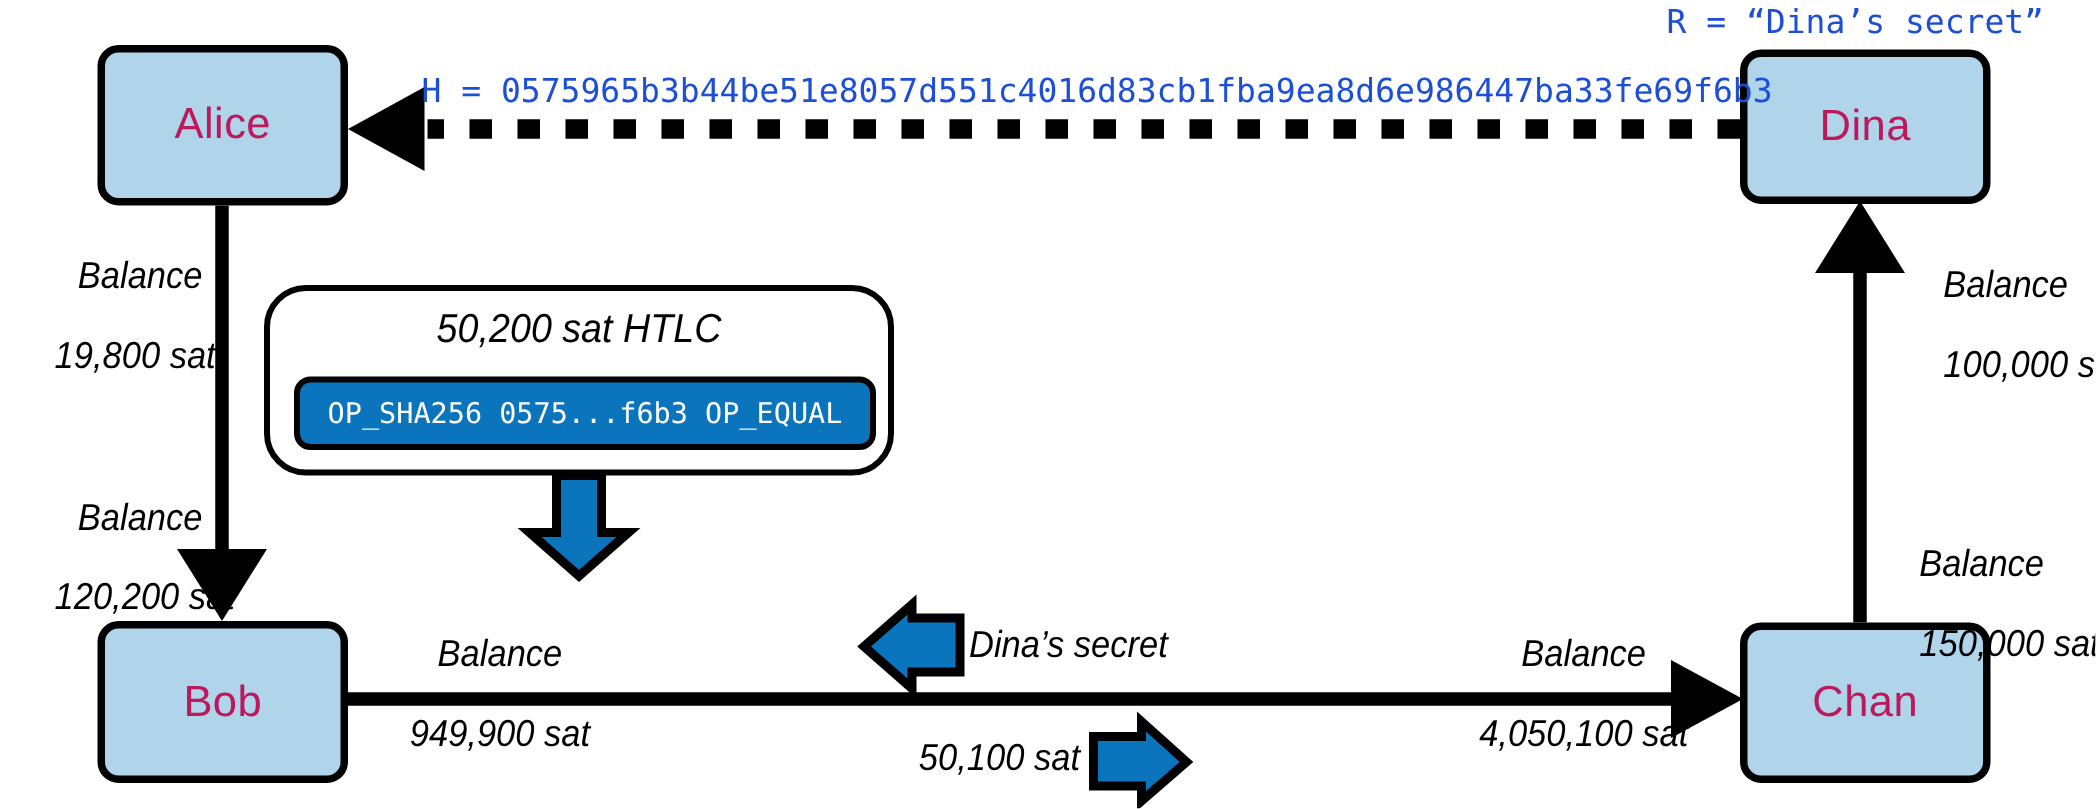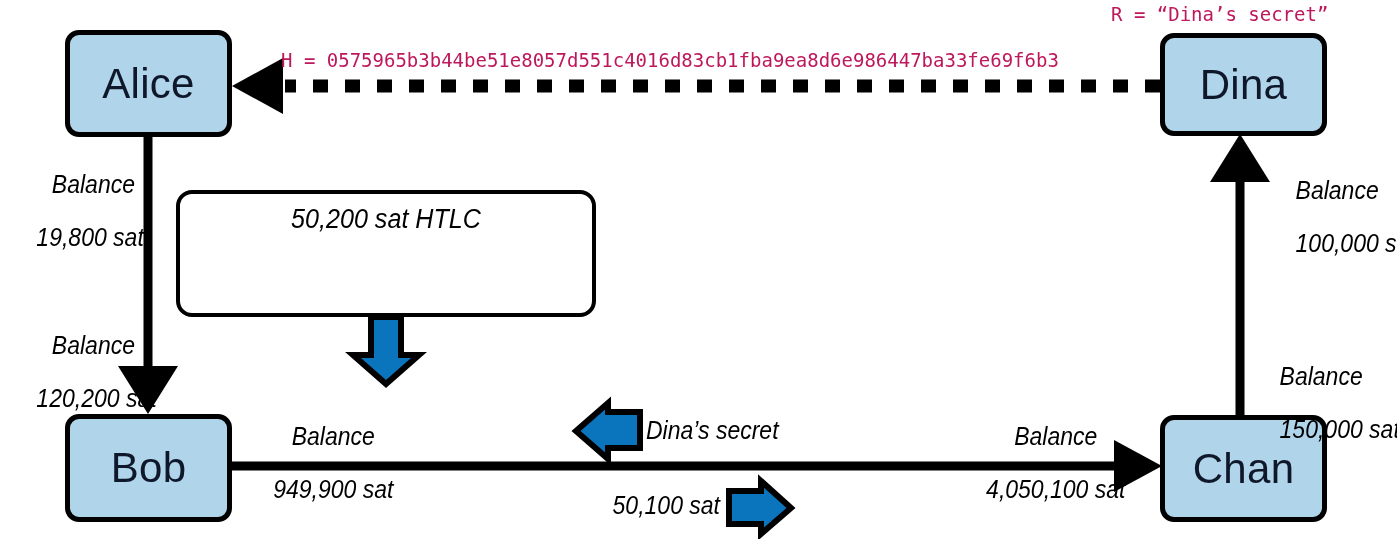--- a/index.html
+++ b/index.html
@@ -29,22 +29,22 @@
   .node {
     position: absolute;
     box-sizing: border-box;
     background: #b0d4ea;
     border: 5px solid #000000;
     border-radius: 14px;
     display: flex;
     align-items: center;
     justify-content: center;
     font-family: "Liberation Sans", sans-serif;
-    font-size: 42px;
-    color: #0f172a;
+    font-size: 29px;
+    color: #be185d;
     letter-spacing: 0.3px;
     z-index: 5;
   }
   
   .lbl {
     position: absolute;
     font-family: "Liberation Sans", sans-serif;
     font-style: italic;
     font-size: 25px;
     line-height: 1.06;
@@ -53,36 +53,36 @@
     transform: scaleX(0.92);
     z-index: 6;
   }
   .lbl.center { text-align: center; }
   .lbl.right  { text-align: right; transform-origin: right center; }
   .lbl.left   { text-align: left;  transform-origin: left center; }
   
   .mono {
     position: absolute;
     font-family: "DejaVu Sans Mono", monospace;
-    font-size: 19px;
-    color: #be185d;
+    font-size: 22px;
+    color: #1d4ed8;
     white-space: pre;
     z-index: 6;
   }
   
   #htlc-card {
     position: absolute;
     left: 176px;
     top: 190px;
     width: 420px;
     height: 127px;
     box-sizing: border-box;
     background: #ffffff;
     border: 4px solid #000000;
-    border-radius: 16px;
+    border-radius: 28px;
     z-index: 7;
     padding-left: 16px;
   }
   #htlc-title {
     position: absolute;
     left: 0; top: 10px; width: 100%;
     text-align: center;
     font-family: "Liberation Sans", sans-serif;
     font-style: italic;
     font-size: 27px;
@@ -164,20 +164,21 @@
   <div class="node" style="left:1160px; top:415px; width:167px; height:107px;">
     <span>Chan</span>
   </div>
 
   <div class="mono" style="left:1111px; top:3px;">R = “Dina’s secret”</div>
 
   <div class="mono" style="left:281px; top:49px;">H = 0575965b3b44be51e8057d551c4016d83cb1fba9ea8d6e986447ba33fe69f6b3</div>
 
   <div id="htlc-card">
     <div id="htlc-title">50,200 sat HTLC</div>
+    <div id="htlc-script">OP_SHA256 0575...f6b3 OP_EQUAL</div>
   </div>
 
   <div class="lbl right" style="left:0px; top:144px; width:135px;">
     <span>Balance</span><br>
     <span>19,800 sat</span>
   </div>
 
   <div class="lbl right" style="left:0px; top:305px; width:135px;">
     <span>Balance</span><br>
     <span>120,200 sat</span>

